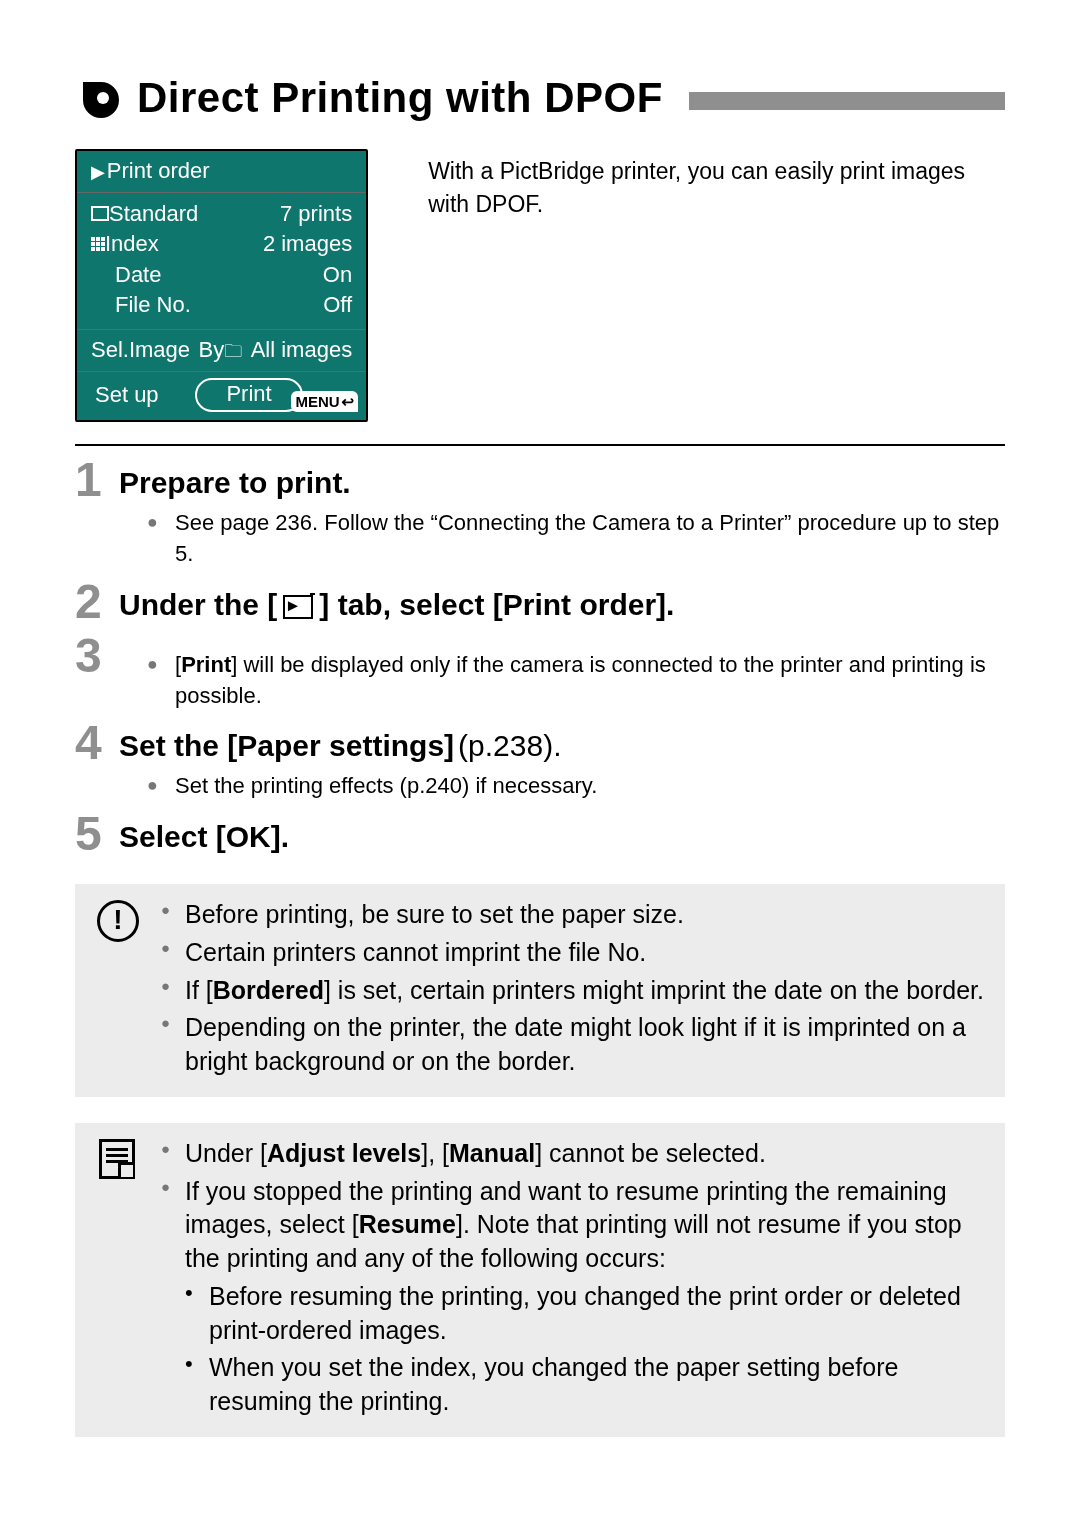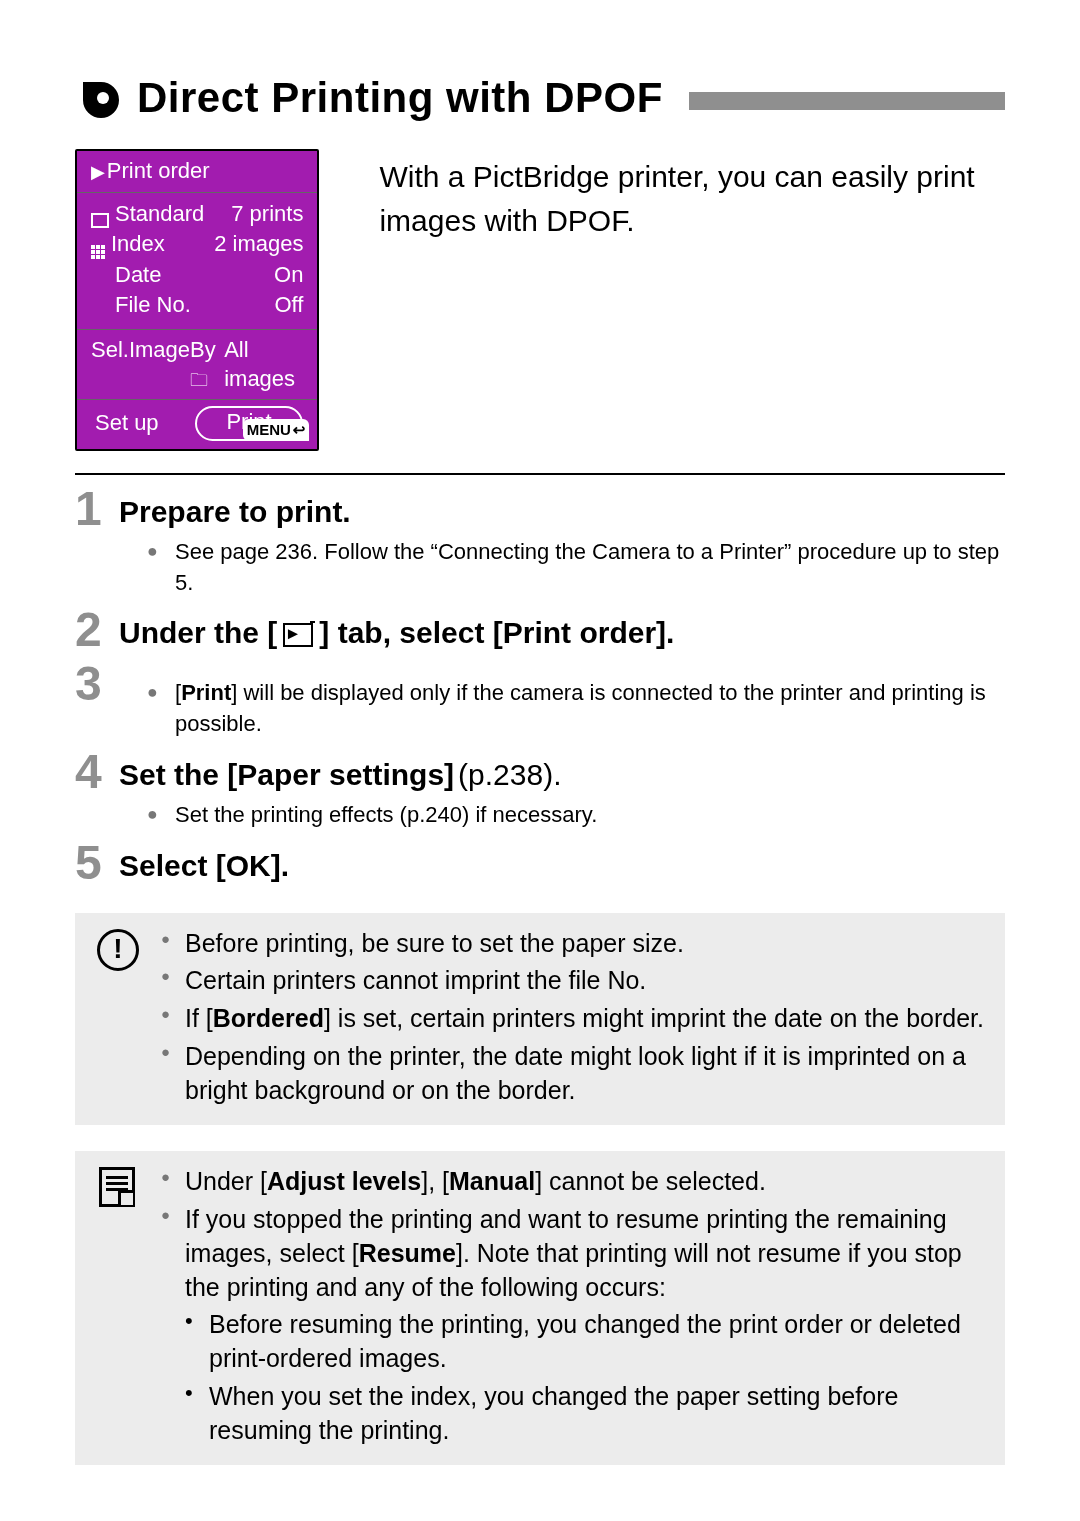--- a/index.html
+++ b/index.html
@@ -46,21 +46,21 @@
   .top-region {
     display: flex;
     gap: 60px;
     margin-top: 24px;
     align-items: flex-start;
   }
 
   
   .lcd {
     width: 330px;
-    background: #a21caf;
+    background: #0f766e;
     color: #fff;
     border: 2px solid #000;
     border-radius: 2px;
     font-size: 22px;
     line-height: 1.3;
   }
   .lcd-inner { padding: 4px 0 0 0; }
   .lcd-title {
     color: #fff;
     padding: 2px 10px 6px 14px;
@@ -69,21 +69,21 @@
   .lcd-title .ico { font-size: 18px; margin-right: 2px; }
   .lcd-block {
     border-top: 1px solid #666;
     padding: 6px 14px 8px 14px;
   }
   .lcd-row {
     display: flex;
     justify-content: space-between;
     padding: 1px 0;
   }
-  .lcd-row .lbl { display: flex; align-items: flex-end; gap: 6px; }
+  .lcd-row .lbl { display: flex; align-items: center; }
   .lcd-row .indent { padding-left: 24px; }
   .lcd-tabs {
     border-top: 1px solid #666;
     display: flex;
     justify-content: space-between;
     padding: 6px 14px;
     font-size: 22px;
   }
   .lcd-bottom {
     border-top: 1px solid #666;
@@ -120,21 +120,21 @@
   .glyph-square { display:inline-block; width:14px; height:11px; border:2px solid #fff; }
   .glyph-grid {
     display:inline-grid; grid-template-columns:repeat(3,4px); grid-template-rows:repeat(3,4px);
     gap:1px;
   }
   .glyph-grid span { background:#fff; }
   .glyph-folder { font-size:18px; }
 
   
   .intro-text {
-    font-size: 30px;
+    font-size: 23px;
     line-height: 1.45;
     padding-top: 6px;
   }
 
   
   .section-rule {
     width: 100%;
     height: 2px;
     background: #000;
     margin: 22px 0 10px 0;

